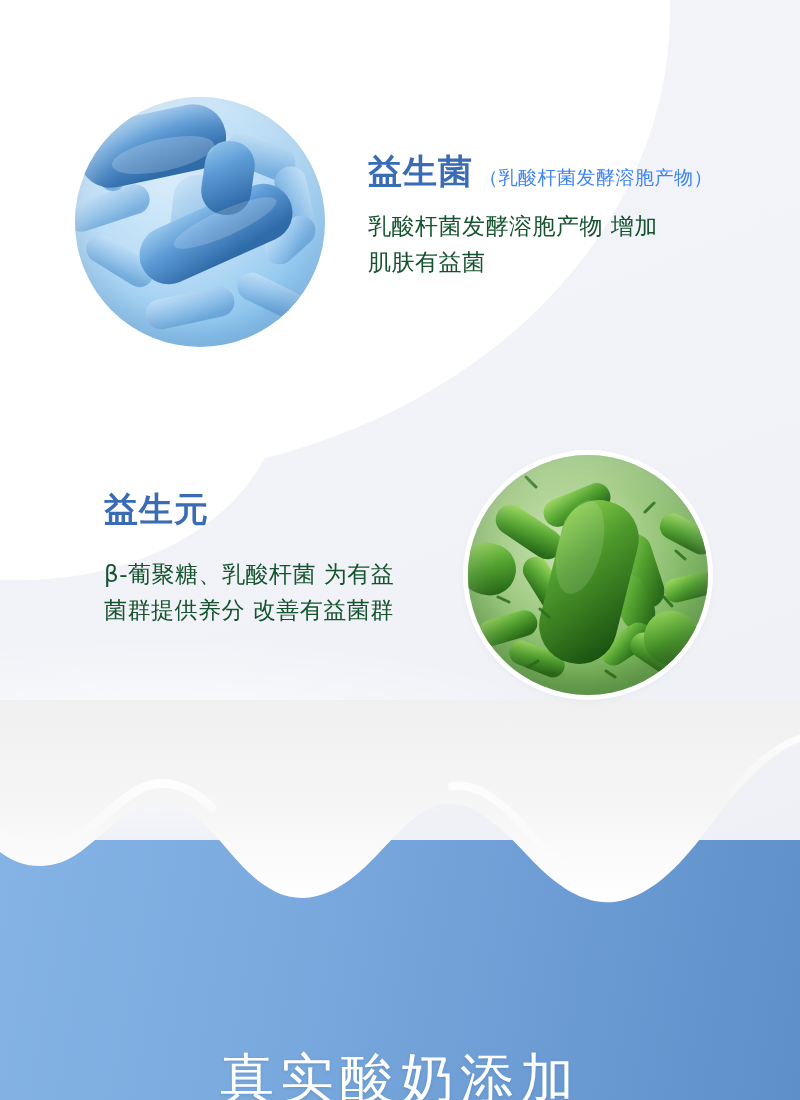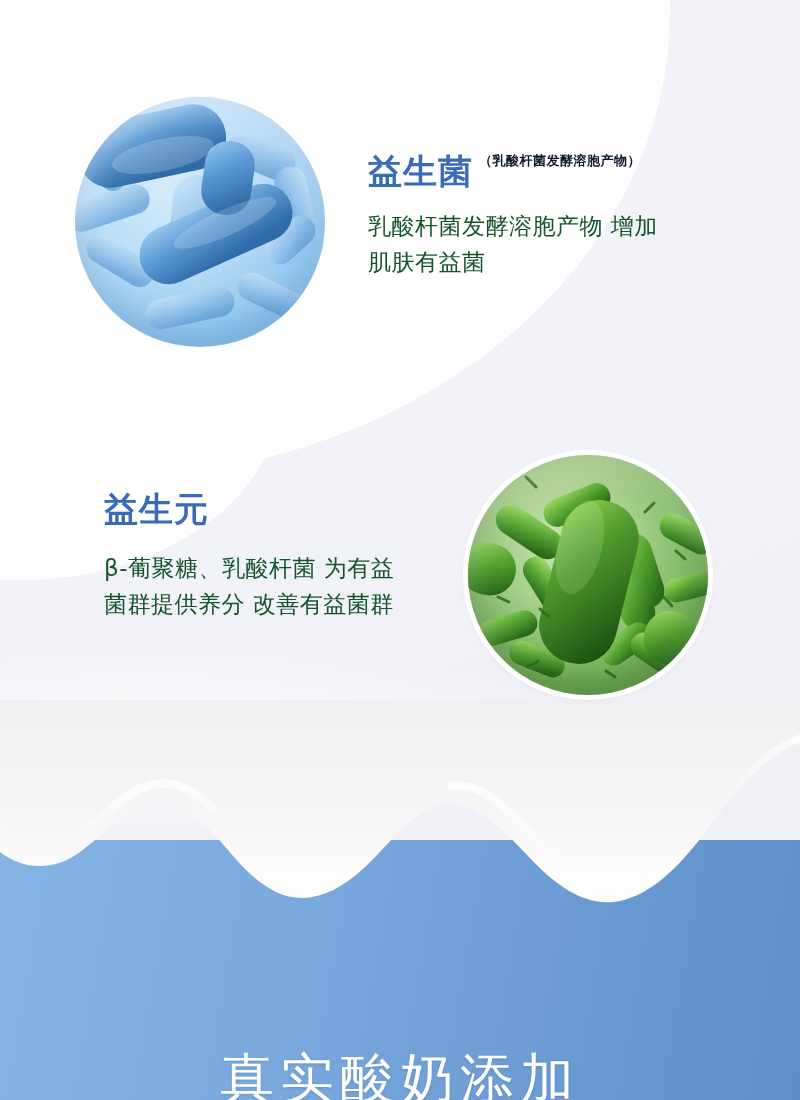--- a/index.html
+++ b/index.html
@@ -121,48 +121,48 @@
 
   
   .block {
     position: absolute;
   }
   .block-probiotic { left: 368px; top: 152px; width: 380px; }
   .block-prebiotic { left: 104px; top: 490px; width: 380px; }
 
   .heading-row {
     display: flex;
-    align-items: flex-start;
+    align-items: flex-end;
     white-space: nowrap;
   }
   .heading {
     font-size: 34px;
     font-weight: 700;
     color: #3a6cb5;
     letter-spacing: 1px;
     line-height: 1.15;
   }
   .heading-note {
-    font-size: 13px;
-    color: #0f172a;
+    font-size: 19px;
+    color: #3b82f6;
     margin-left: 6px;
     letter-spacing: 0.5px;
-    font-weight: 700;
+    font-weight: 400;
   }
   .body-text {
     margin-top: 18px;
     font-size: 23px;
     line-height: 1.55;
     color: #14532d;
     letter-spacing: 0.5px;
     font-weight: 400;
     white-space: pre-line;
   }
   .block-prebiotic .body-text {
-    margin-top: 22px;
+    margin-top: 28px;
   }
 
   
   .bottom-headline {
     position: absolute;
     left: 0;
     top: 1052px;
     width: 800px;
     text-align: center;
     font-size: 54px;

